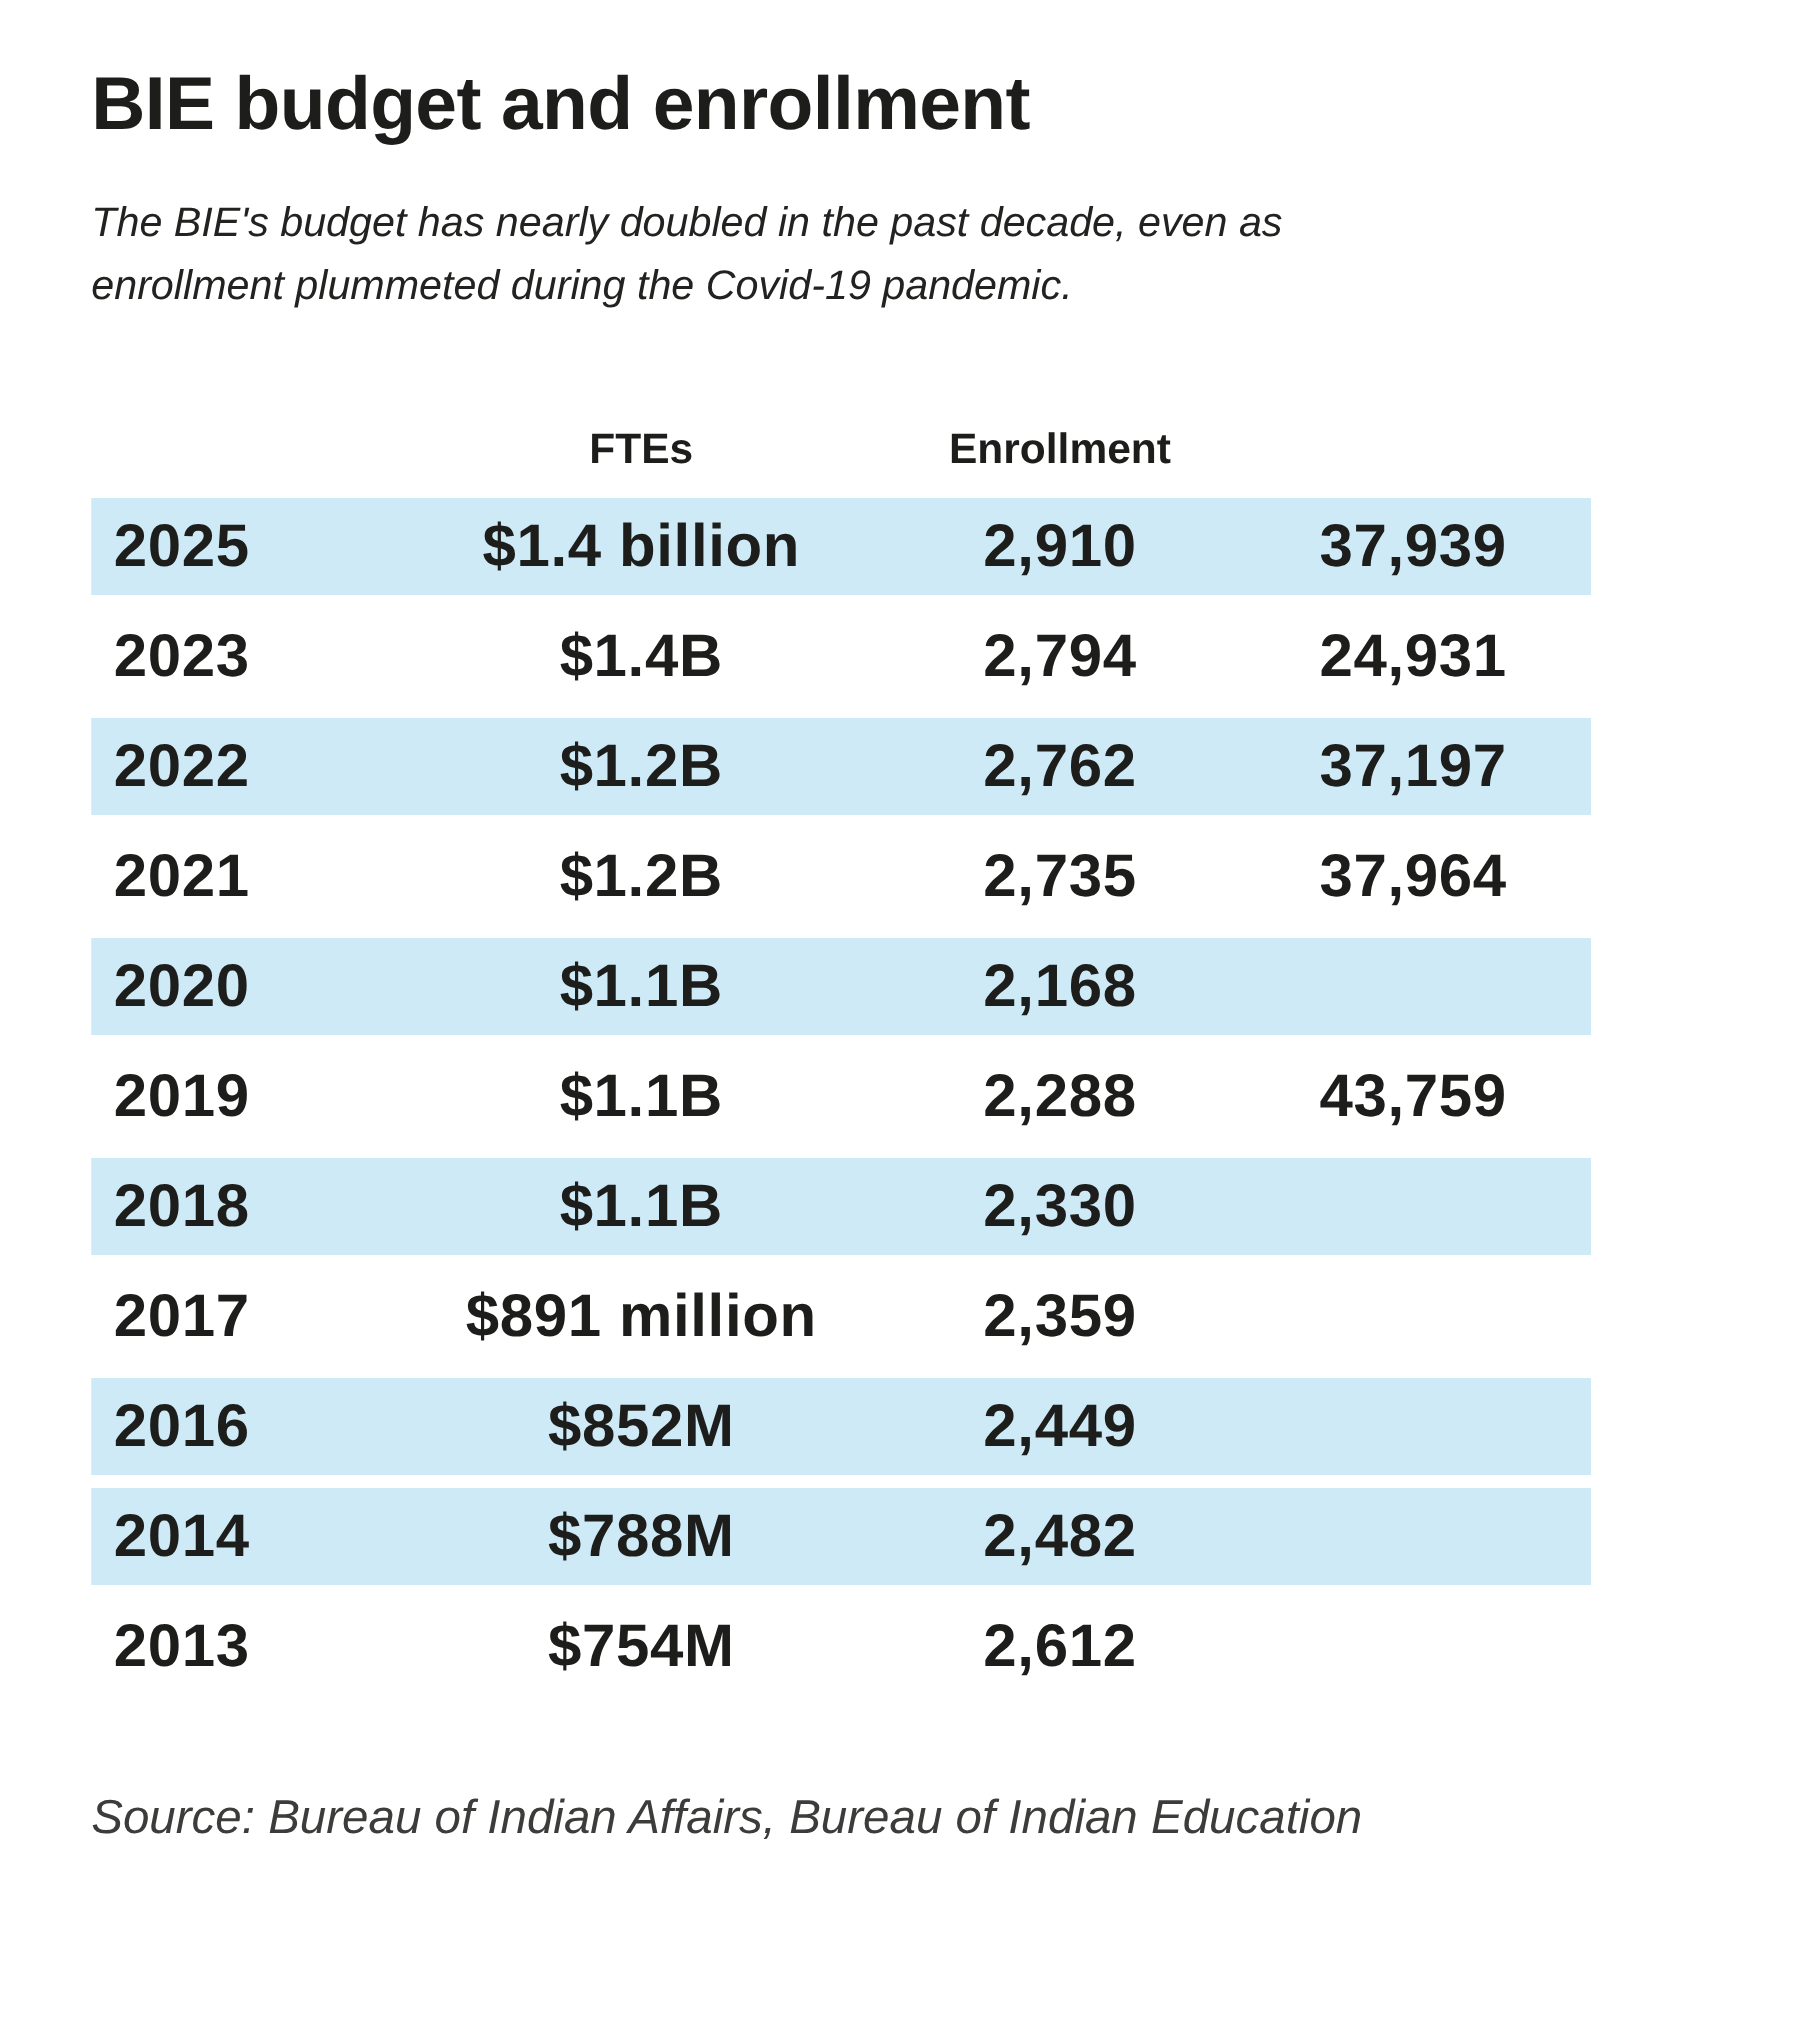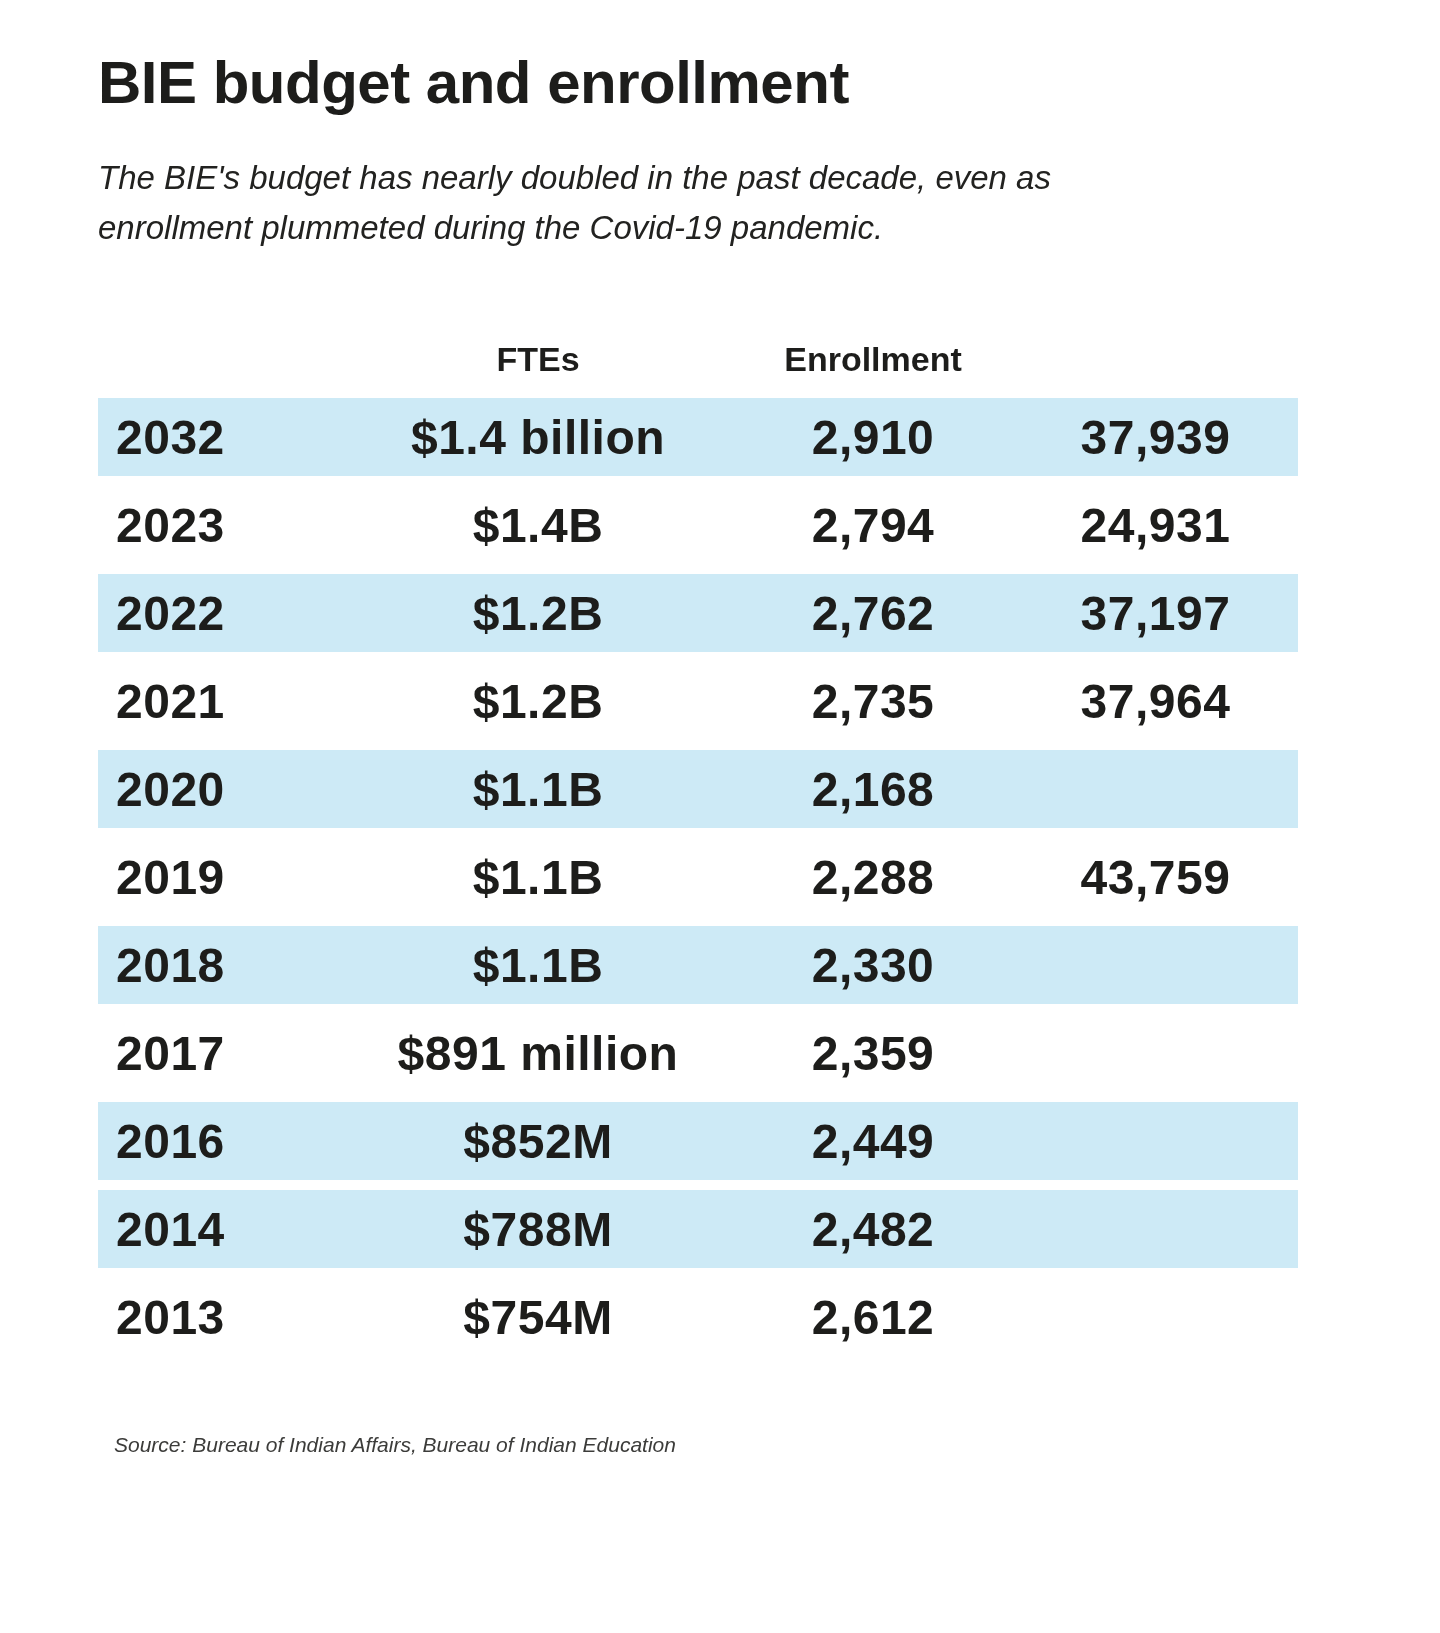--- a/index.html
+++ b/index.html
@@ -9,21 +9,21 @@
   }
   .page {
     position: relative;
     width: 1440px;
     height: 1633px;
     background: var(--bg, #ffffff);
     font-family: "Liberation Sans", sans-serif;
     color: var(--text, #1d1d1b);
     overflow: hidden;
     box-sizing: border-box;
-    padding: 48px 115px 0 98px;
+    padding: 48px 115px 0 73px;
   }
   .title {
     margin: 0;
     font-size: 60px;
     line-height: 1.15;
     font-weight: 800;
     letter-spacing: -0.5px;
     color: var(--text, #1d1d1b);
   }
   .subtitle {
@@ -74,22 +74,22 @@
     text-align: center;
     color: var(--text, #1d1d1b);
     white-space: nowrap;
   }
   .cell.year-col {
     text-align: left;
     padding-left: 18px;
   }
   .cell.enroll-col { padding-left: 20px; }
   .source {
-    margin: 72px 0 0 16px;
-    font-size: 21px;
+    margin: 72px 0 0 0;
+    font-size: 38px;
     font-style: italic;
     font-weight: 400;
     color: #3c3c3a;
   }
 </style>
 </head>
 <body>
 
 <div class="page" style="--hl: #cdeaf6; --text: #1d1d1b; --bg: #ffffff;">
 
@@ -100,21 +100,21 @@
   <div class="table">
 
     <div class="grid-row thead">
       <div class="th year-col"></div>
       <div class="th">FTEs</div>
       <div class="th">Enrollment</div>
     </div>
 
     <div>
         <div class="grid-row row hl">
-    <div class="cell year-col">2032</div>
+    <div class="cell year-col">2025</div>
     <div class="cell">$1.4 billion</div>
     <div class="cell">2,910</div>
     <div class="cell enroll-col">37,939</div>
   </div>
         <div class="grid-row row">
     <div class="cell year-col">2023</div>
     <div class="cell">$1.4B</div>
     <div class="cell">2,794</div>
     <div class="cell enroll-col">24,931</div>
   </div>

